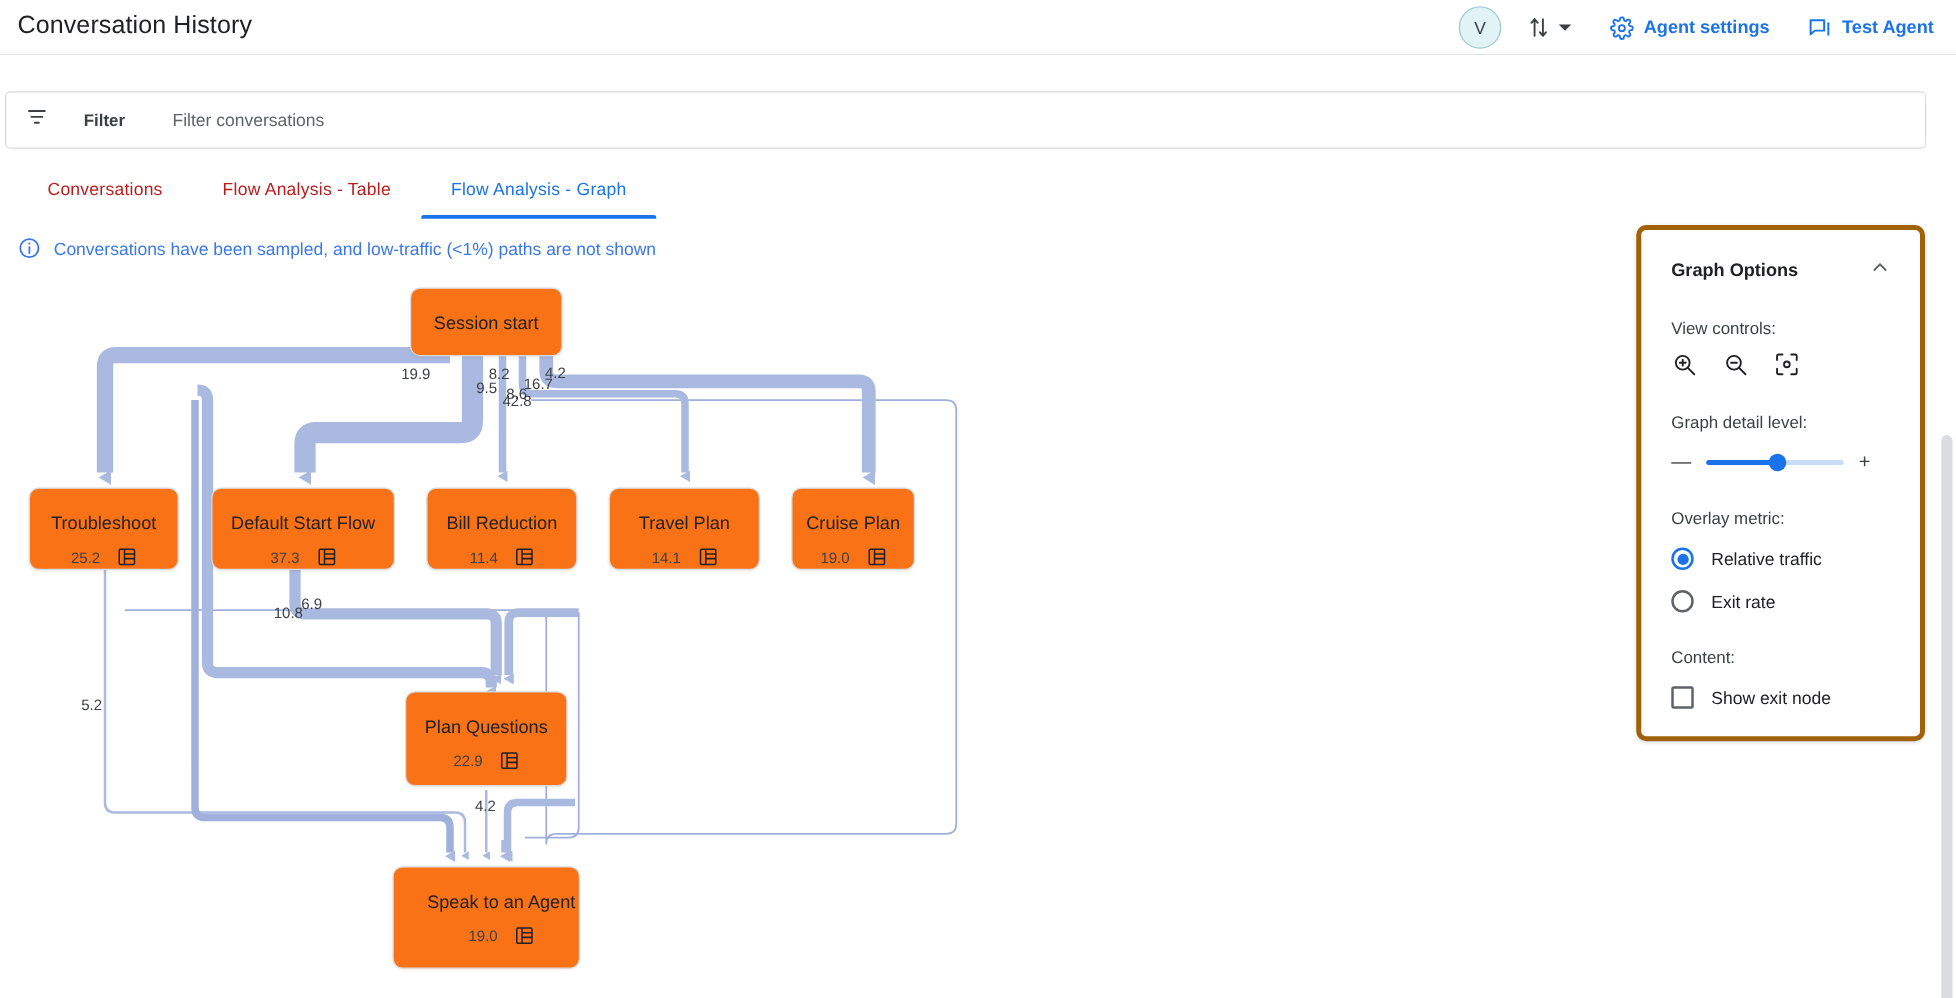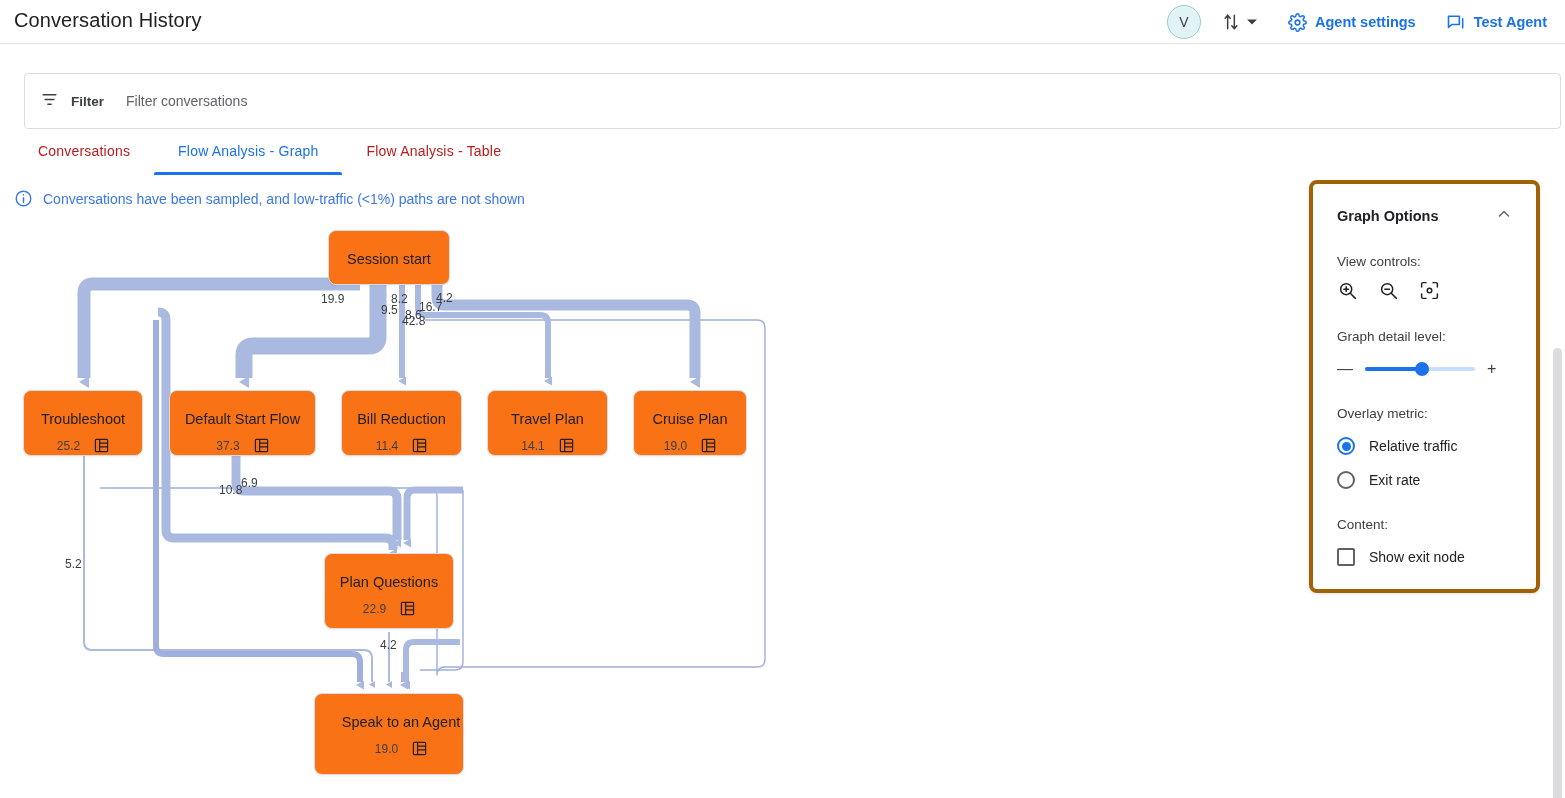--- a/index.html
+++ b/index.html
@@ -37,23 +37,23 @@
   .tb-link {
     display: flex; align-items: center; gap: 8px;
     color: #1a73e8; font-size: 14.5px; font-weight: 700;
     margin-right: 30px; cursor: pointer; text-align: center;
   }
   .tb-link:last-child { margin-right: 10px; }
   .tb-link svg { display:block; }
 
   
   .filter-bar {
-    position: absolute; left: 24px; top: 73px; width: 1537px; height: 56px;
+    position: absolute; left: 4px; top: 73px; width: 1537px; height: 46px;
     border: 1px solid #dadce0; border-radius: 4px; background: #fff;
-    display: flex; align-items: center; padding-left: 15px;
+    display: flex; align-items: center; padding-left: 15px; gap: 16px;
   }
   .filter-icon { margin-right: 12px; display:block; }
   .filter-label { font-size: 13.5px; font-weight: 700; color: #3c4043; margin-right: 22px; }
   .filter-placeholder { font-size: 14px; color: #5f6368; }
 
   
   .tabs { position: absolute; left: 14px; top: 133px; display: flex; }
   .tab {
     font-size: 14px; color: #b91c1c; padding: 10px 24px 16px 24px;
     cursor: pointer; position: relative; letter-spacing: .2px;
@@ -203,22 +203,22 @@
     <svg width="19" height="19" viewBox="0 0 24 24" stroke="#3c4043" stroke-width="1.9" stroke-linecap="round">
       <path d="M4 6h16M6.5 12h11M10 18h4"></path>
     </svg>
   </span>
   <span class="filter-label">Filter</span>
   <span class="filter-placeholder">Filter conversations</span>
 </div>
 
 <div class="tabs">
   <div class="tab">Conversations</div>
+  <div class="tab">Flow Analysis - Table</div>
   <div class="tab active">Flow Analysis - Graph</div>
-  <div class="tab">Flow Analysis - Table</div>
 </div>
 
 <div class="notice">
   <span>
     <svg width="19" height="19" viewBox="0 0 24 24" fill="none" stroke="#3b78e7" stroke-width="1.8">
       <circle cx="12" cy="12" r="9.2"></circle>
       <path d="M12 11v6" stroke-linecap="round"></path>
       <circle cx="12" cy="7.4" r="1.05" fill="#3b78e7" stroke="none"></circle>
     </svg>
   </span>
@@ -328,21 +328,21 @@
       <span class="gnode-val">14.1</span>
       <span class="gnode-icon">
         <svg width="15" height="15" viewBox="0 0 16 16" fill="none" stroke="#202124" stroke-width="1.3">
           <rect x="1.5" y="1.5" width="13" height="13" rx="1"></rect>
           <path d="M6 1.5V14.5M6 5.5h8.5M6 9.5h8.5"></path>
         </svg>
       </span>
     </div>
   </div>
 
-  <div class="gnode" style="left:633px; top:218px; width:114px; height:66px;align-items:center;">
+  <div class="gnode" style="left:633px; top:218px; width:99px; height:66px;align-items:center;">
     <div class="gnode-title">Cruise Plan</div>
     <div class="gnode-metrics">
       <span class="gnode-val">19.0</span>
       <span class="gnode-icon">
         <svg width="15" height="15" viewBox="0 0 16 16" fill="none" stroke="#202124" stroke-width="1.3">
           <rect x="1.5" y="1.5" width="13" height="13" rx="1"></rect>
           <path d="M6 1.5V14.5M6 5.5h8.5M6 9.5h8.5"></path>
         </svg>
       </span>
     </div>

